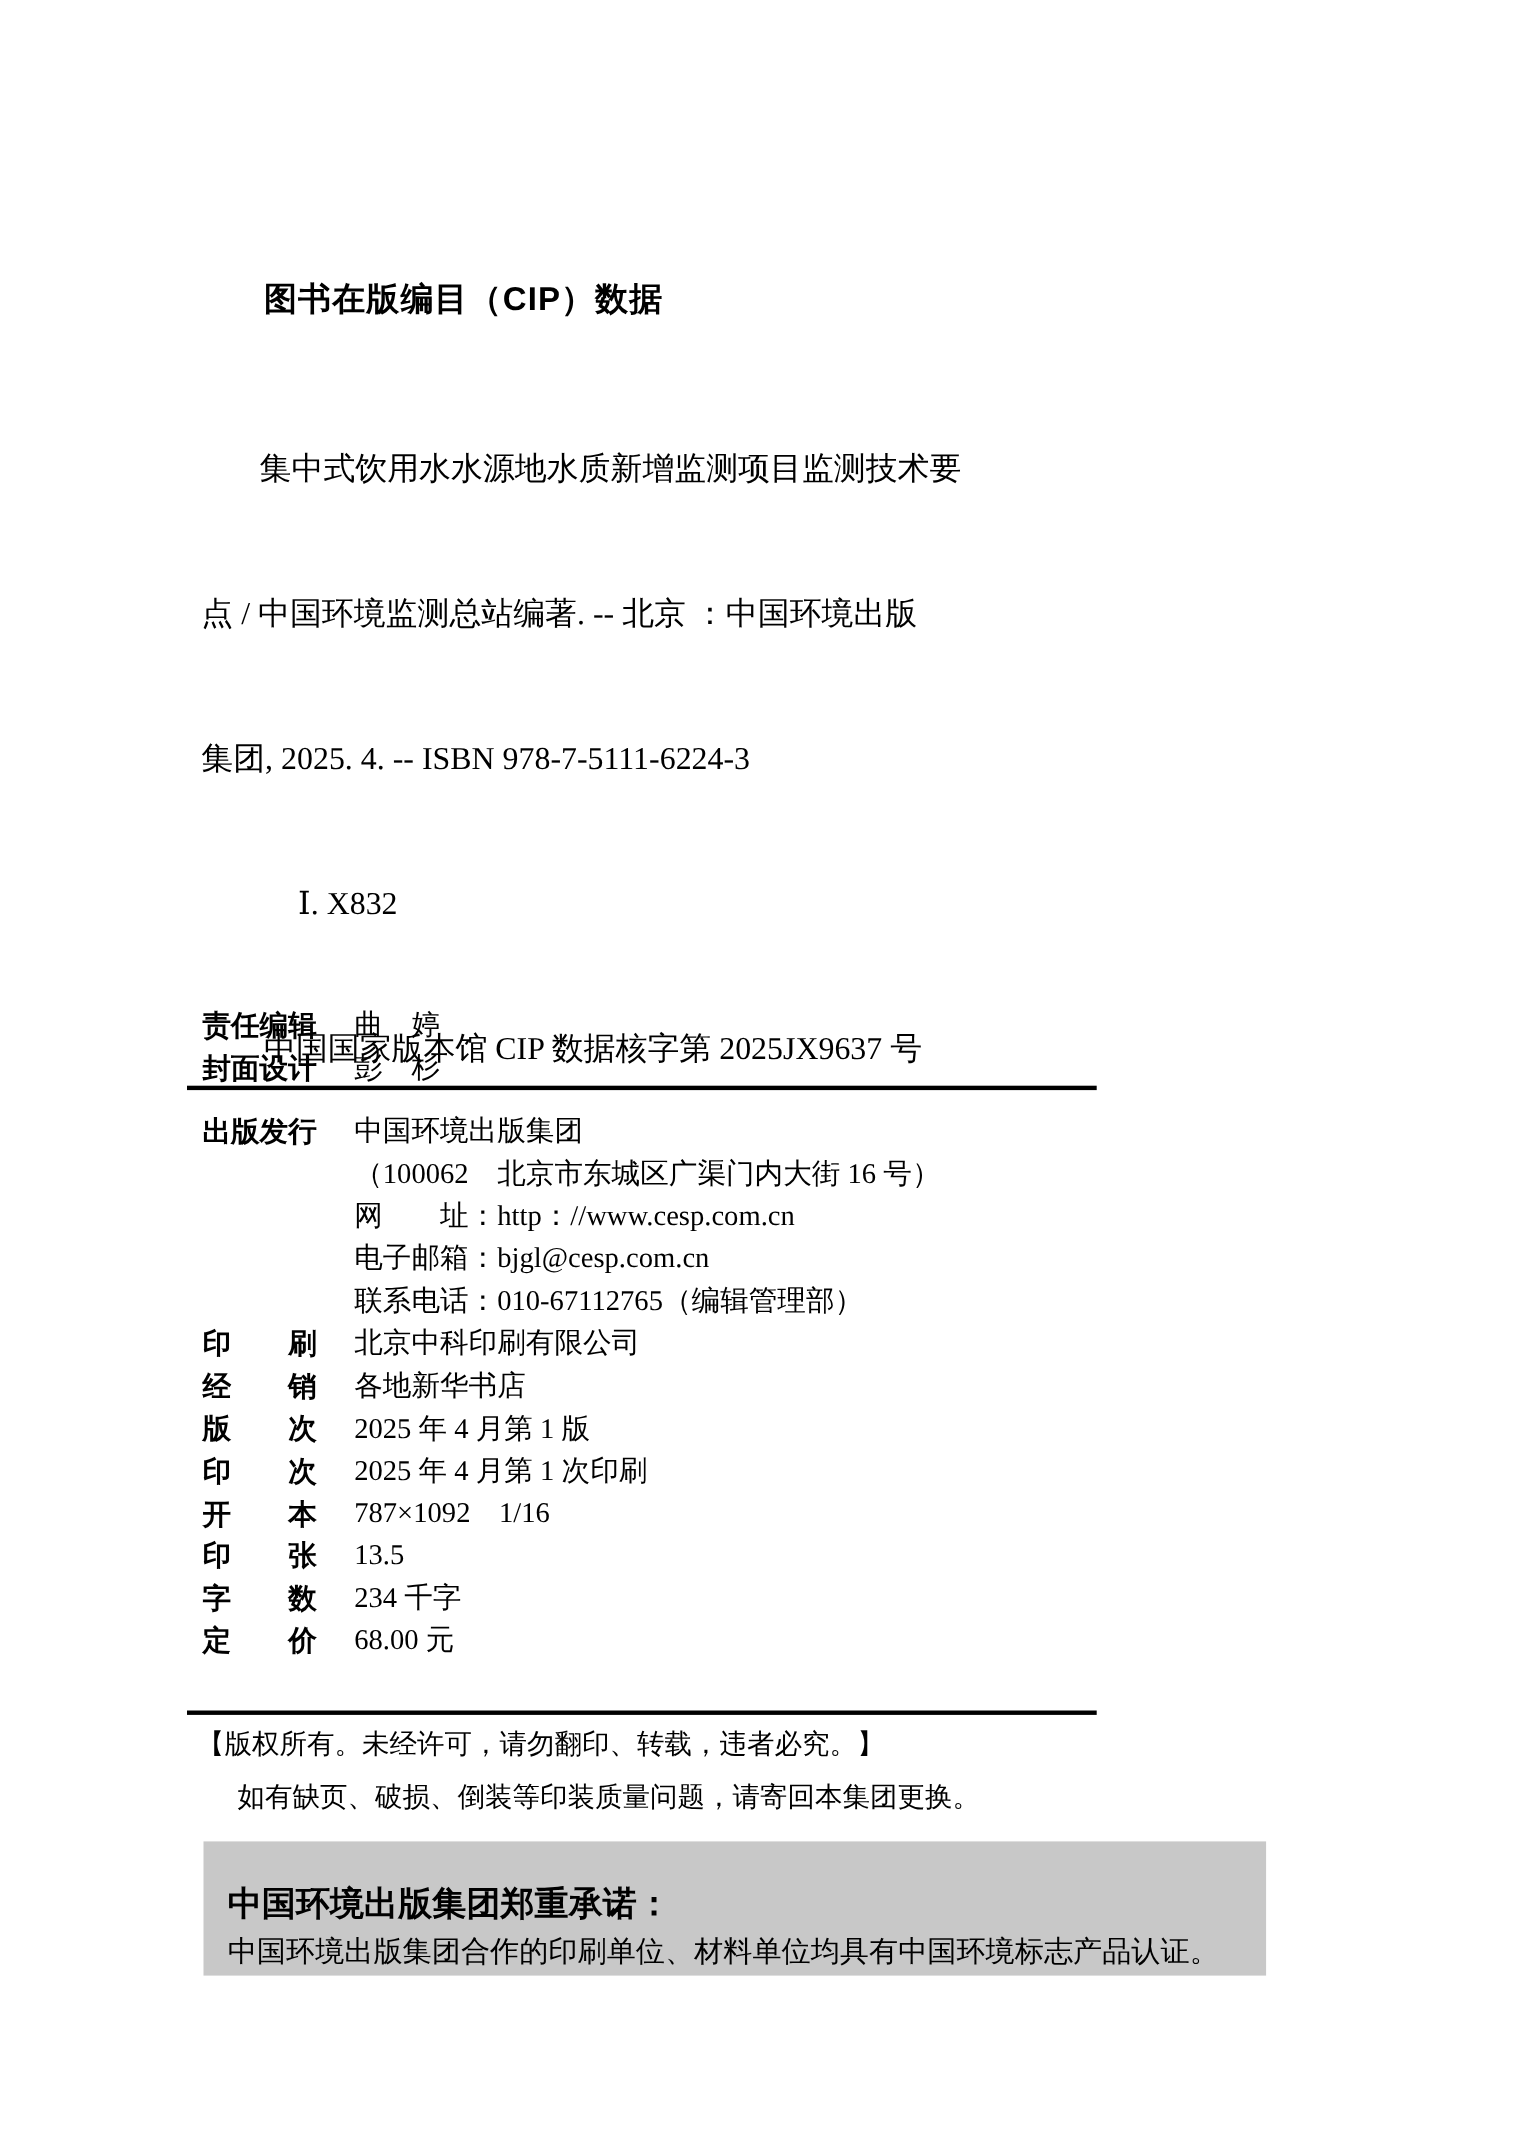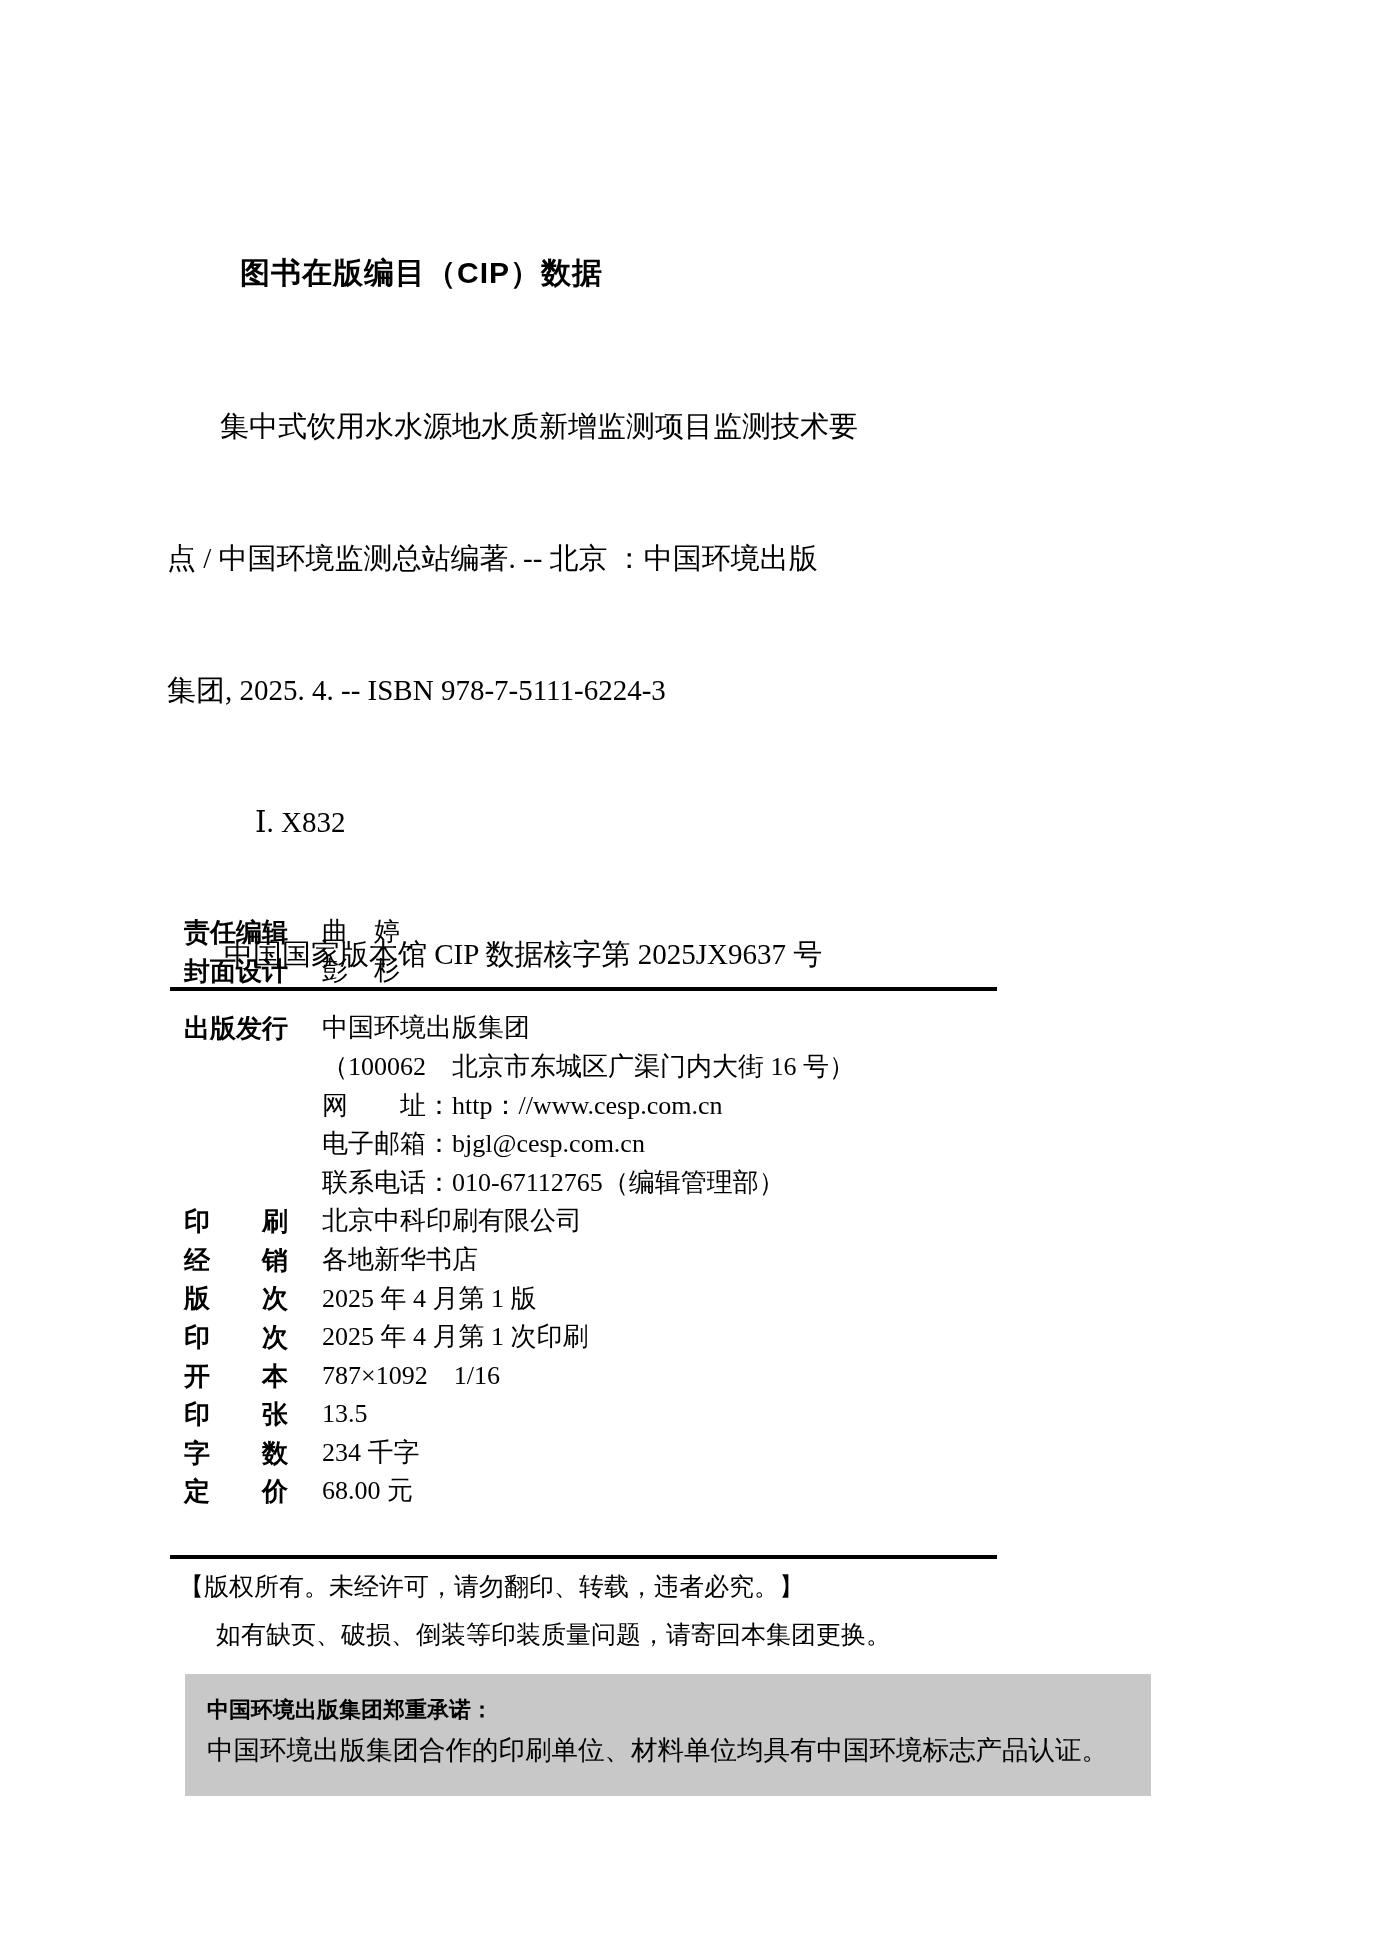--- a/index.html
+++ b/index.html
@@ -18,21 +18,21 @@
     left: 240px;
     top: 256px;
     font-family: "Liberation Sans", "DejaVu Sans", sans-serif;
     font-weight: bold;
     font-size: 30px;
     line-height: 34px;
     letter-spacing: 1px;
   }
   .cip-block {
     position: absolute;
-    left: 167px;
+    left: 183px;
     top: 316px;
     font-size: 29px;
     line-height: 44px;
     white-space: pre;
   }
   .cip-line.l0 { margin-left: 53px; }
   .cip-line.l3 { margin-left: 88px; }
   .cip-line.l4 { margin-left: 57px; }
 
   .rowset { position: absolute; left: 184px; }
@@ -78,25 +78,26 @@
   .promise-box {
     position: absolute;
     left: 185px;
     top: 1674px;
     width: 995px;
     height: 122px;
     box-sizing: border-box;
     padding: 16px 20px 0 22px;
   }
   .promise-title {
-    font-family: Liberation Sans, sans-serif;
+    font-family: Liberation Mono, monospace;
     font-weight: bold;
-    font-size: 22px;
+    font-size: 31px;
     line-height: 40px;
     white-space: pre;
+    margin-top: 24px;
   }
   .promise-body {
     font-size: 26.5px;
     line-height: 40px;
     white-space: pre;
   }
 </style>
 </head>
 <body>
 

